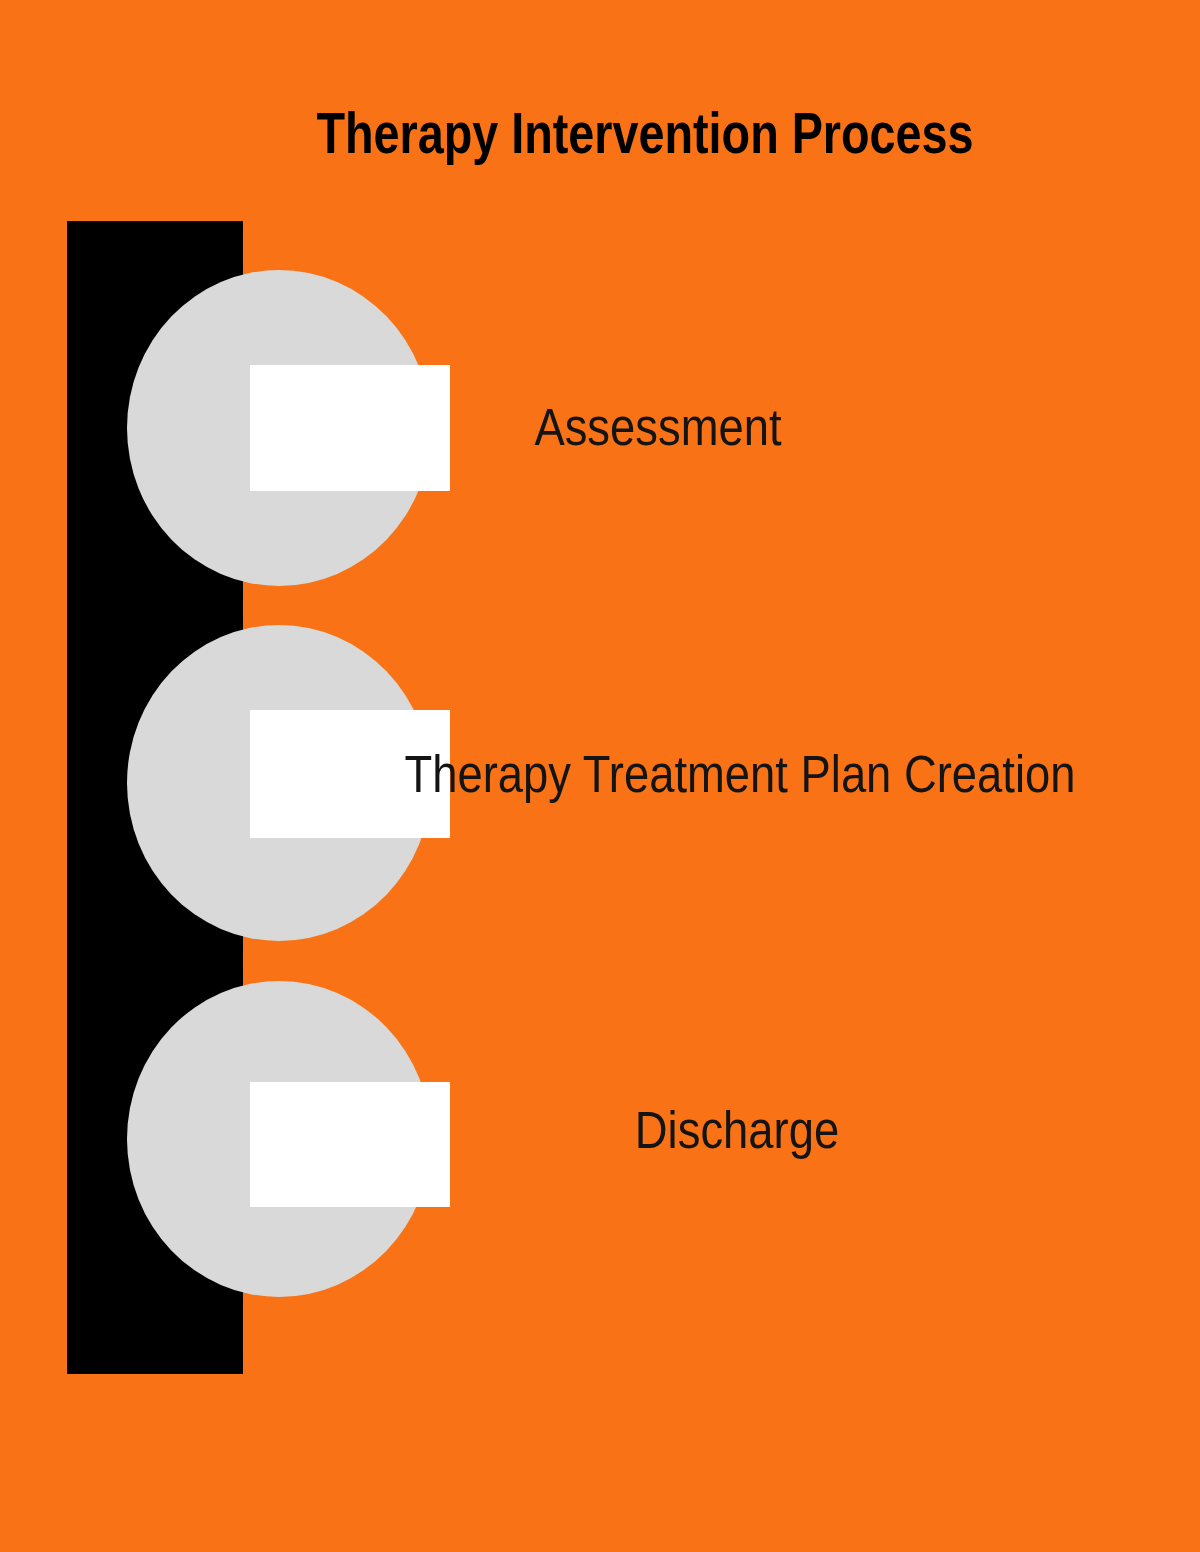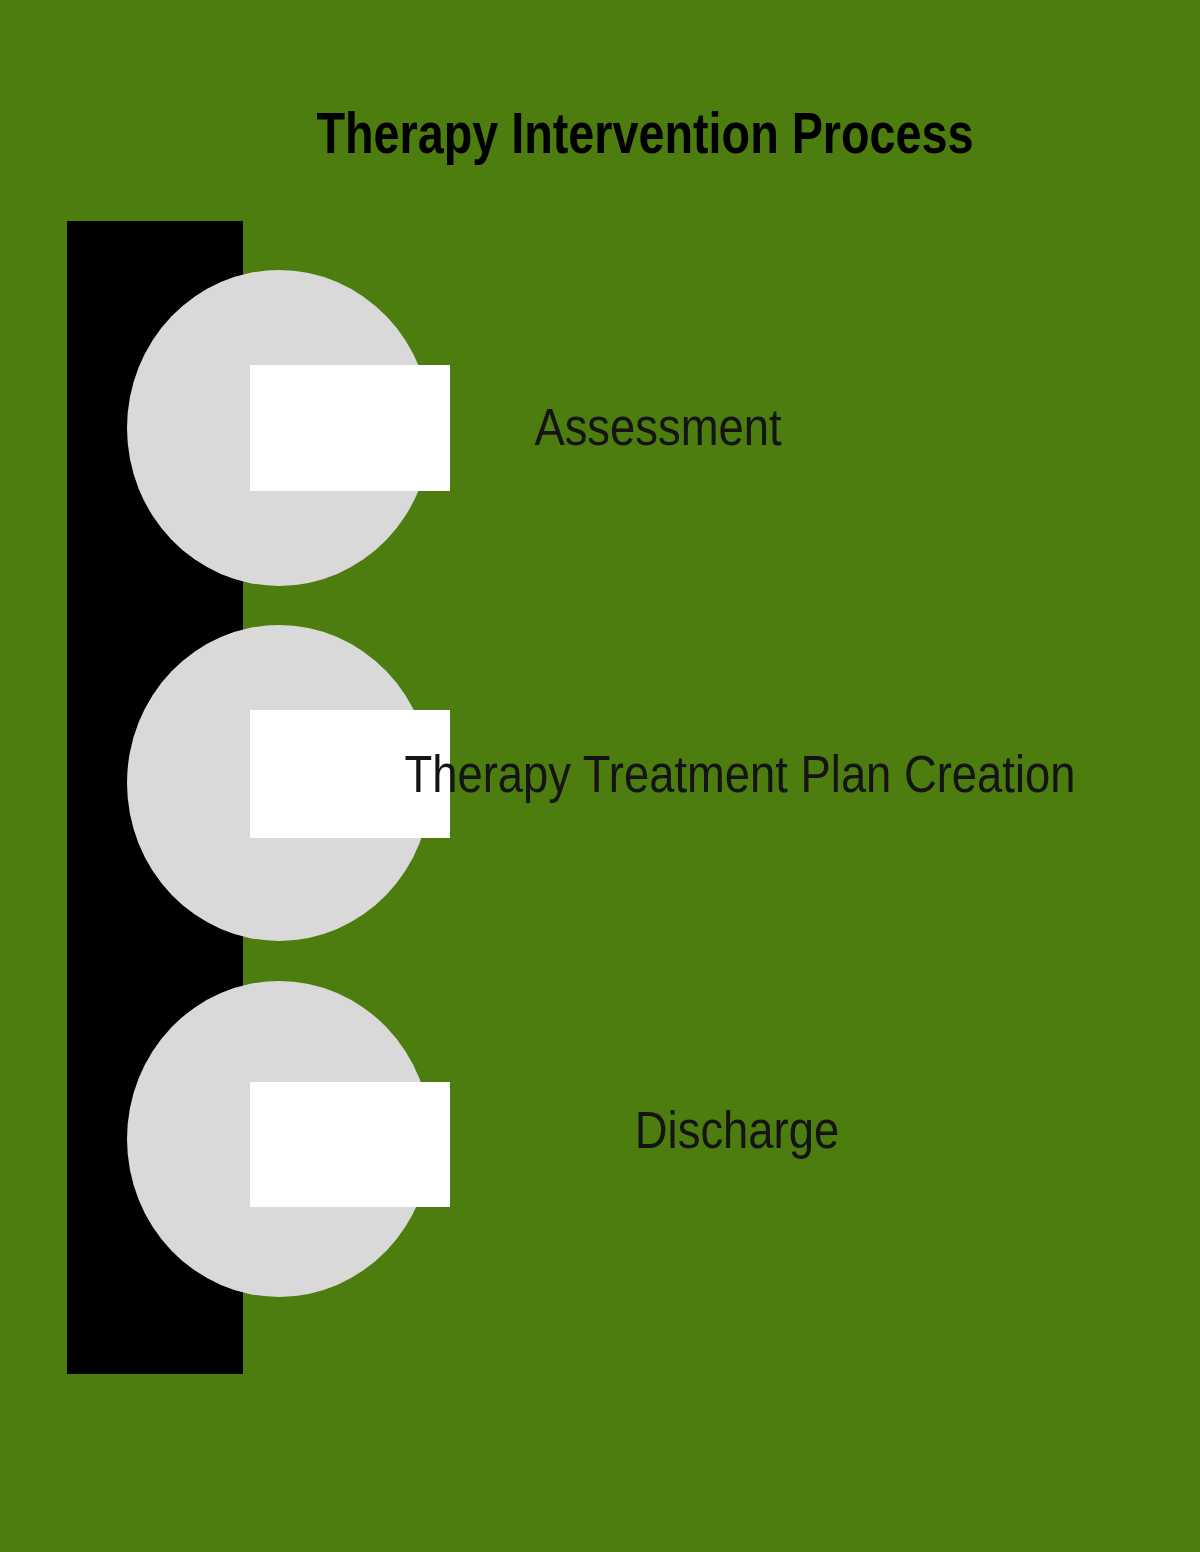--- a/index.html
+++ b/index.html
@@ -1,20 +1,20 @@
 <!DOCTYPE html>
 <html><head>
 <meta charset="utf-8">
 <style>
   html, body { margin: 0; padding: 0; background: #ffffff; }
   .canvas {
     position: relative;
     width: 1200px;
     height: 1552px;
-    background: #4d7c0f;
+    background: #f97316;
     overflow: hidden;
     font-family: "Liberation Sans", sans-serif;
   }
   .title {
     position: absolute;
     top: 105px;
     left: 145px;
     width: 1000px;
     margin: 0;
     text-align: center;

